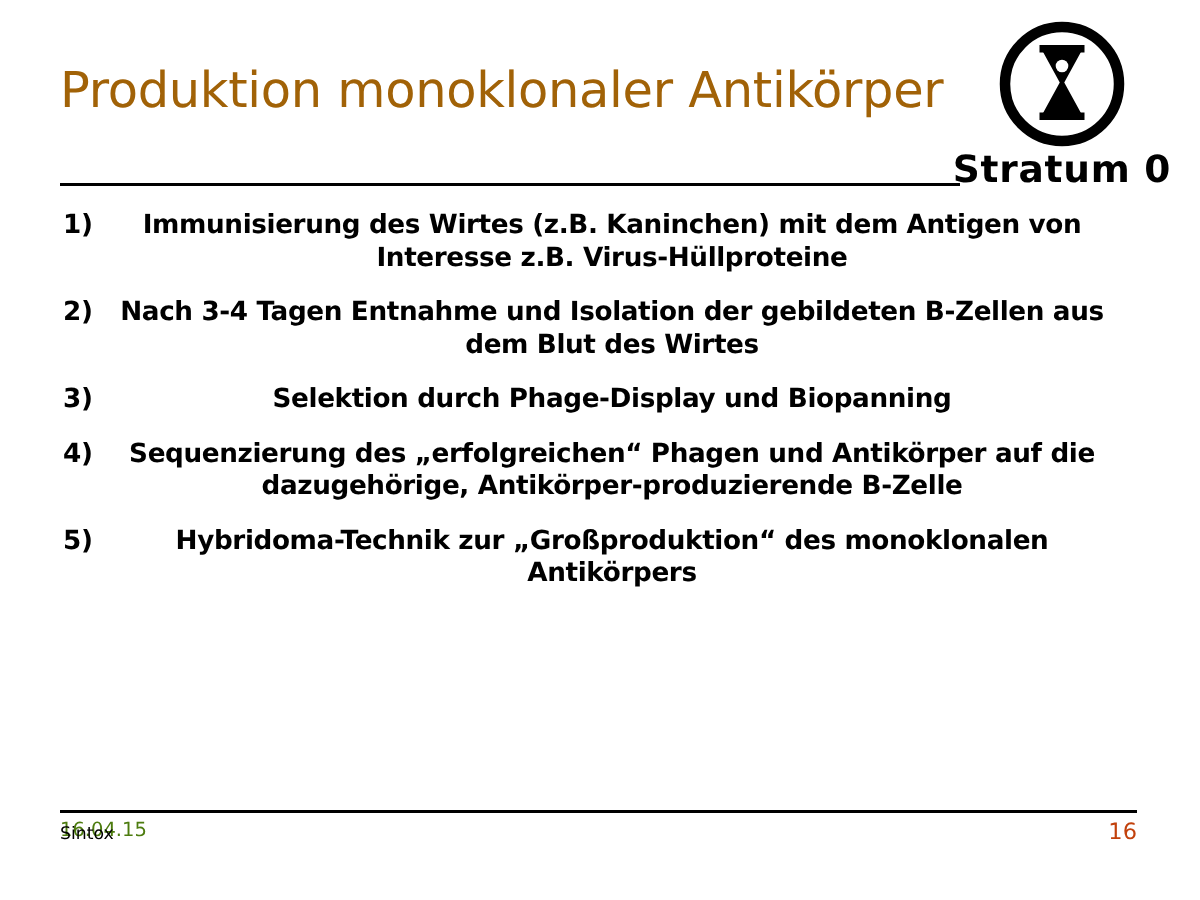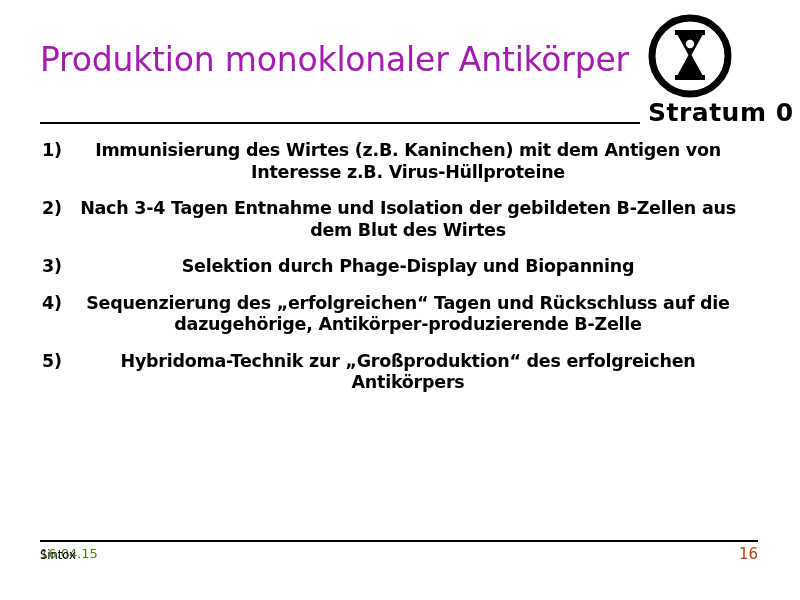--- a/index.html
+++ b/index.html
@@ -25,20 +25,21 @@
 
   
   .logo {
     position: absolute;
     right: 32px;
     top: 14px;
     width: 120px;
     height: 124px;
     display: flex;
     flex-direction: column;
+    align-items: center;
   }
   .logo-mark {
     width: 84px;
     height: 84px;
     position: relative;
   }
   .logo-word {
     font-family: "DejaVu Sans", sans-serif;
     font-weight: bold;
     font-size: 25px;
@@ -51,21 +52,21 @@
   
   .title {
     position: absolute;
     left: 40px;
     top: 42px;
     width: 610px;
     font-family: "DejaVu Sans", sans-serif;
     font-size: 33px;
     font-weight: normal;
     line-height: 1.1;
-    color: #a21caf;
+    color: #a16207;
     letter-spacing: -0.2px;
   }
   .title-rule {
     position: absolute;
     left: 40px;
     top: 122px;
     width: 600px;
     height: 2px;
     background: #000000;
   }
@@ -174,26 +175,26 @@
       <div class="item-text">Nach 3-4 Tagen Entnahme und Isolation der gebildeten B-Zellen aus dem Blut des Wirtes</div>
     </div>
 
     <div class="item">
       <div class="item-num">3)</div>
       <div class="item-text">Selektion durch Phage-Display und Biopanning</div>
     </div>
 
     <div class="item">
       <div class="item-num">4)</div>
-      <div class="item-text">Sequenzierung des „erfolgreichen“ Tagen und Rückschluss auf die dazugehörige, Antikörper-produzierende B-Zelle</div>
+      <div class="item-text">Sequenzierung des „erfolgreichen“ Phagen und Antikörper auf die dazugehörige, Antikörper-produzierende B-Zelle</div>
     </div>
 
     <div class="item">
       <div class="item-num">5)</div>
-      <div class="item-text">Hybridoma-Technik zur „Großproduktion“ des erfolgreichen Antikörpers</div>
+      <div class="item-text">Hybridoma-Technik zur „Großproduktion“ des monoklonalen Antikörpers</div>
     </div>
 
   </div>
 
   <div class="footer-rule"></div>
   <div class="footer">
     <div class="footer-date">16.04.15</div>
     <div class="footer-center">Sintox</div>
     <div class="footer-page">16</div>
   </div>

